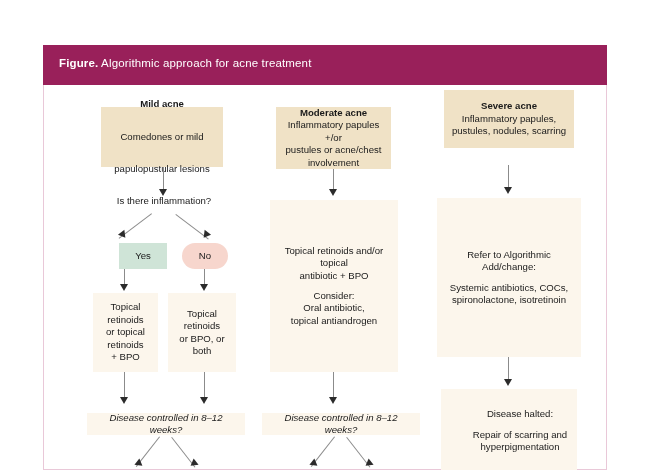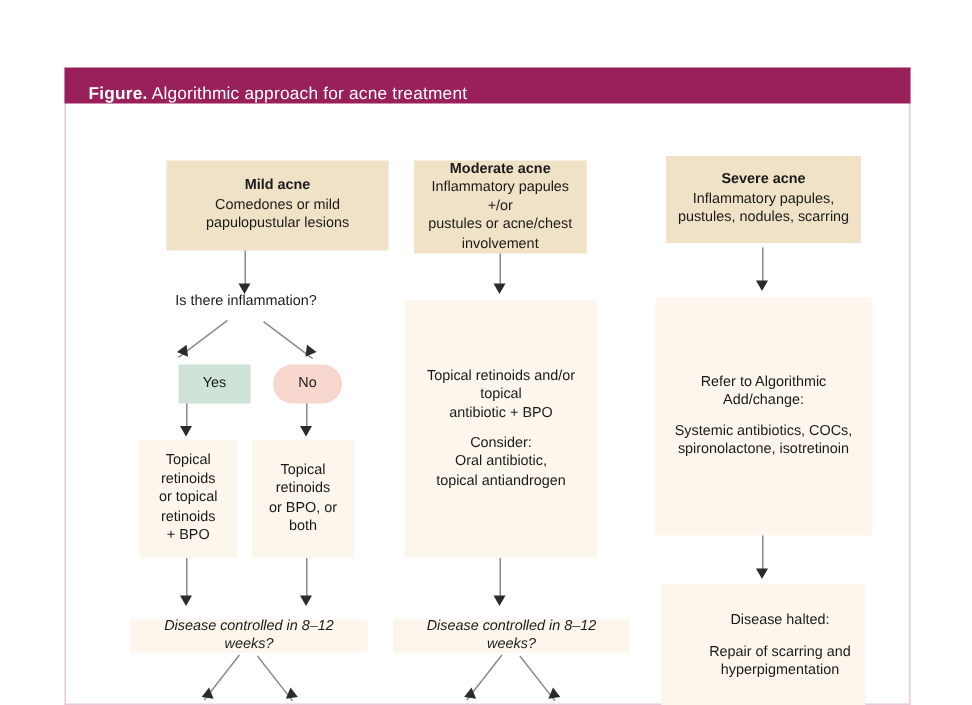--- a/index.html
+++ b/index.html
@@ -35,21 +35,21 @@
     box-sizing: border-box;
     background: #ffffff;
   }
 
   
   .title-bar {
     position: absolute;
     left: 43px;
     top: 45px;
     width: 564px;
-    height: 24px;
+    height: 40px;
     background: #99205a;
     box-sizing: border-box;
   }
   .title-text {
     position: absolute;
     left: 16px;
     top: 12px;
     font-size: 11.5px;
     color: #ffffff;
     letter-spacing: 0.15px;
@@ -124,21 +124,21 @@
 
   <div class="card-frame"></div>
 
   <div class="title-bar">
     <div class="title-text">
       <span class="title-label">Figure.</span>
       <span>Algorithmic approach for acne treatment</span>
     </div>
   </div>
 
-  <div class="box tone-dark" style="left:111px; top:107px; width:148px; height:60px;">
+  <div class="box tone-dark" style="left:101px; top:107px; width:122px; height:60px;gap:20px;">
     <span class="ln hdr">Mild acne</span>
     <span class="ln">Comedones or mild</span>
     <span class="ln">papulopustular lesions</span>
   </div>
 
   <div class="vline" style="left:163px; top:167px; height:24px;"></div>
   <div class="arrowhead-down" style="left:159px; top:189px;"></div>
 
   <div class="box" style="left:98px; top:192px; width:132px; height:18px; background:transparent;">
     <span class="ln">Is there inflammation?</span>
@@ -216,21 +216,21 @@
   <div class="box tone-light decision" style="left:262px; top:413px; width:158px; height:22px;">
     <span class="ln">Disease controlled in 8–12 weeks?</span>
   </div>
 
   <div class="diag" style="left:335px; top:437px; width:38px; transform:rotate(128deg);"></div>
   <div class="diag-head" style="left:309px; top:461px; transform:rotate(-52deg);"></div>
 
   <div class="diag" style="left:347px; top:437px; width:38px; transform:rotate(52deg);"></div>
   <div class="diag-head" style="left:366px; top:461px; transform:rotate(52deg);"></div>
 
-  <div class="box tone-dark" style="left:444px; top:104px; width:130px; height:58px;">
+  <div class="box tone-dark" style="left:444px; top:90px; width:130px; height:58px;">
     <span class="ln hdr">Severe acne</span>
     <span class="ln">Inflammatory papules,</span>
     <span class="ln">pustules, nodules, scarring</span>
   </div>
 
   <div class="vline" style="left:508px; top:165px; height:24px;"></div>
   <div class="arrowhead-down" style="left:504px; top:187px;"></div>
 
   <div class="box tone-light" style="left:437px; top:198px; width:144px; height:159px;">
     <span class="ln">Refer to Algorithmic</span>

